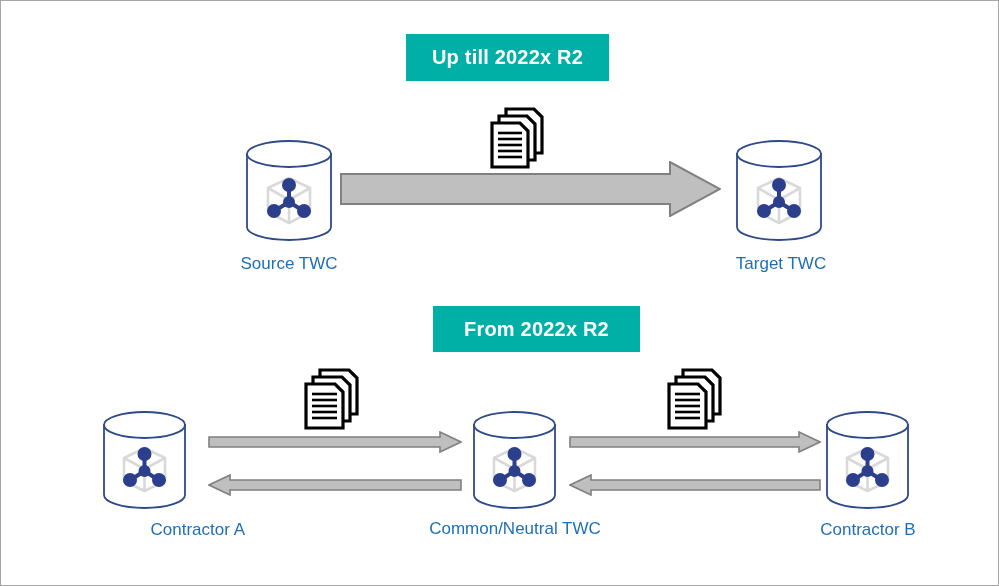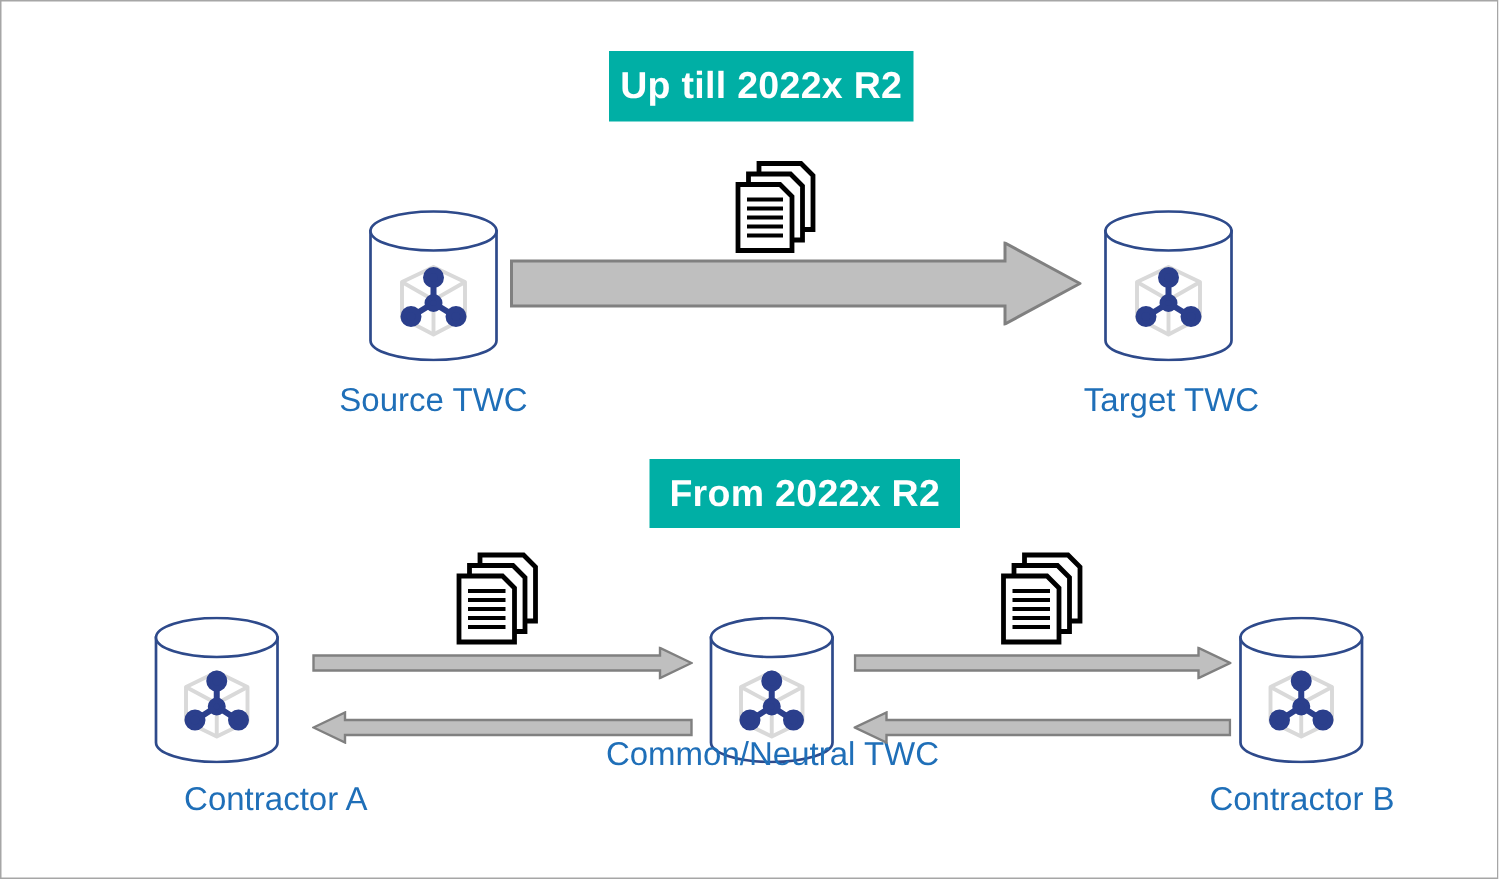--- a/index.html
+++ b/index.html
@@ -22,21 +22,21 @@
   }
 
   
   .banner {
     position: absolute;
     background: #00AFA5;
     display: flex;
     align-items: center;
     justify-content: center;
     color: #ffffff;
-    font-size: 25px;
+    font-size: 20px;
     font-weight: bold;
     letter-spacing: 0.2px;
     white-space: nowrap;
   }
   .banner-1 { left: 405px; top: 33px; width: 203px; height: 47px; }
   .banner-2 { left: 400px; top: 305px; width: 207px; height: 46px; margin-left: 32px; }
 
   
   .db { position: absolute; }
   .db svg { display: block; width: 100%; height: 100%; }
@@ -44,28 +44,28 @@
   .db-top-src  { left: 243px; top: 139px; width: 90px; height: 101px; }
   .db-top-tgt  { left: 733px; top: 139px; width: 90px; height: 101px; }
   .db-bot-a    { left: 100px; top: 410px; width: 87px; height: 98px; }
   .db-bot-c    { left: 470px; top: 410px; width: 87px; height: 98px; }
   .db-bot-b    { left: 823px; top: 410px; width: 87px; height: 98px; }
 
   
   .node-label {
     position: absolute;
     color: #1F6FB8;
-    font-size: 22px;
+    font-size: 17px;
     text-align: center;
     white-space: nowrap;
   }
   .lbl-src  { left: 188px; top: 253px; width: 200px; }
   .lbl-tgt  { left: 680px; top: 253px; width: 200px; }
   .lbl-a    { left:  44px; top: 519px; width: 200px; text-align: right; }
-  .lbl-c    { left: 384px; top: 489px; width: 260px; text-align: center; }
+  .lbl-c    { left: 384px; top: 518px; width: 260px; text-align: center; }
   .lbl-b    { left: 767px; top: 519px; width: 200px; }
 
   
   .docs { position: absolute; }
   .docs svg { display: block; width: 100%; height: 100%; }
   .docs-top   { left: 489px; top: 106px; width: 54px; height: 62px; }
   .docs-left  { left: 303px; top: 367px; width: 55px; height: 62px; }
   .docs-right { left: 666px; top: 367px; width: 55px; height: 62px; }
 
   

